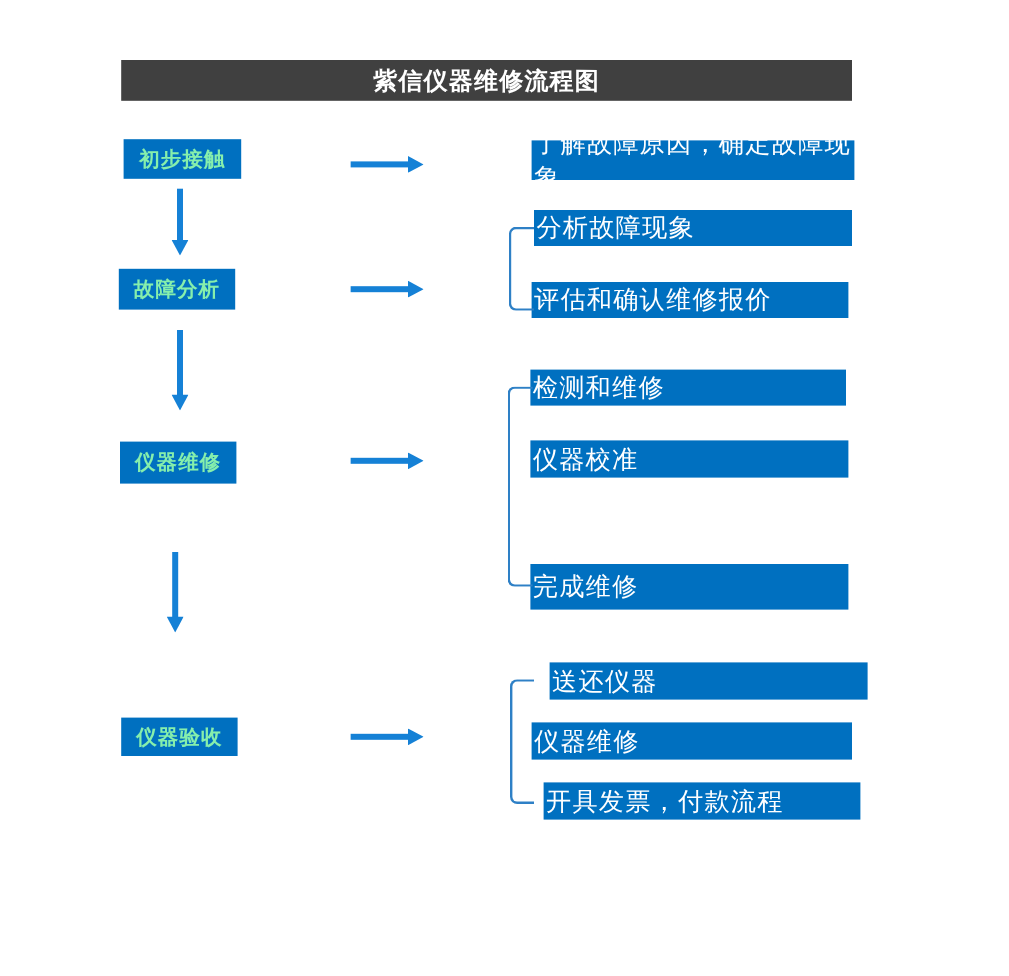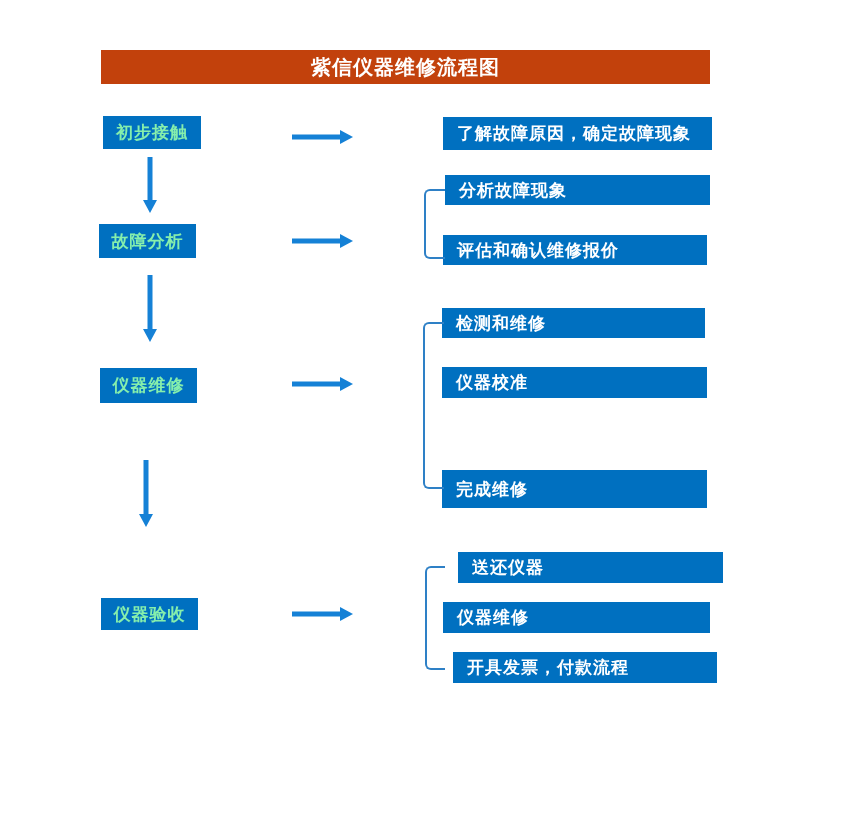--- a/index.html
+++ b/index.html
@@ -5,34 +5,34 @@
   html,body{margin:0;padding:0;background:#ffffff;}
   .canvas{
     position:relative;
     width:841px;height:813px;
     background:#ffffff;
     font-family:"Liberation Sans","DejaVu Sans",sans-serif;
     overflow:hidden;
   }
   .title-bar{
     position:absolute;left:101px;top:50px;width:609px;height:34px;
-    background:#c2410c;color:#ffffff;
+    background:#404040;color:#ffffff;
     display:flex;align-items:center;justify-content:center;
     font-size:20px;font-weight:bold;letter-spacing:1px;
   }
   .stage-box{
     position:absolute;background:#0070C0;color:#86efac;
     display:flex;align-items:center;justify-content:center;
     font-size:17px;font-weight:bold;letter-spacing:1px;
   }
   .detail-box{
     position:absolute;background:#0070C0;color:#ffffff;
     display:flex;align-items:center;justify-content:flex-start;
-    padding-left:14px;box-sizing:border-box;
-    font-size:17px;font-weight:bold;letter-spacing:1px;
+    padding-left:2px;box-sizing:border-box;
+    font-size:21px;font-weight:normal;letter-spacing:1px;
   }
   .arrow{position:absolute;line-height:0;}
   .bracket{
     position:absolute;
     border-left:2px solid #2e80c6;
     border-top:2px solid #2e80c6;
     border-bottom:2px solid #2e80c6;
     border-top-left-radius:6px;
     border-bottom-left-radius:6px;
   }

